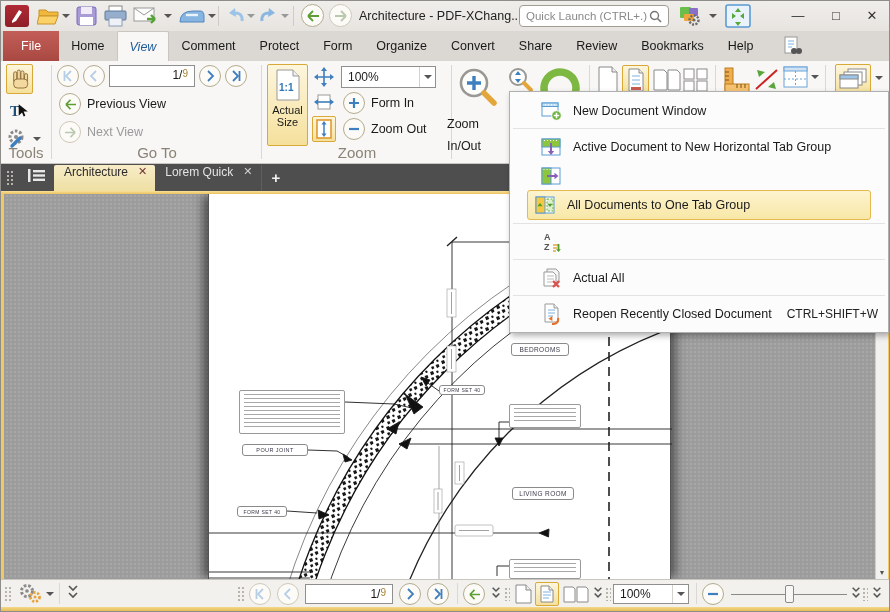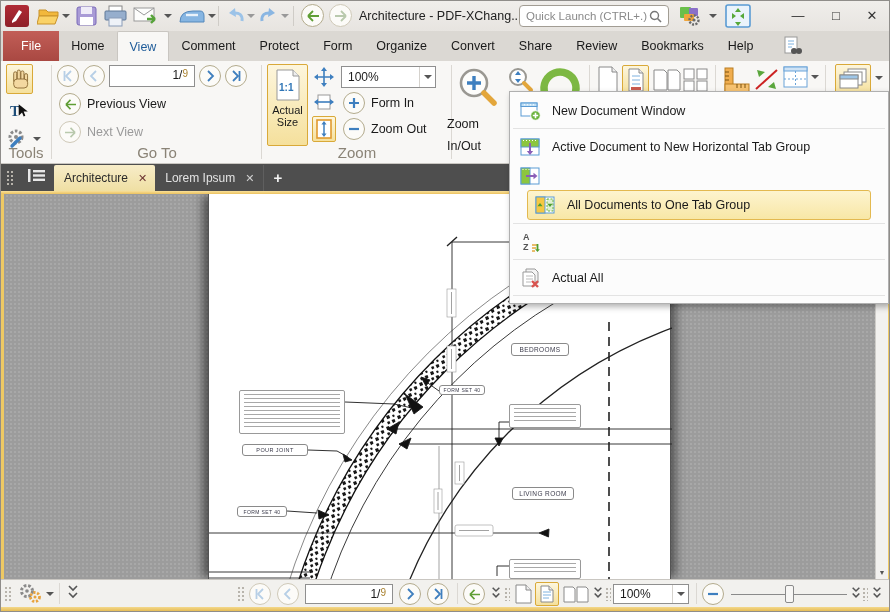--- a/index.html
+++ b/index.html
@@ -17,48 +17,48 @@
   #app-title { font-size:12.5px; color:#222; white-space:nowrap; }
   #quick-launch { width:150px; height:22px; border:1px solid #a29d94; border-radius:4px; background:#fff;
                   display:flex; align-items:center; padding:0 6px; color:#8a8a8a; font-size:11.5px; }
   #quick-launch span { flex:1; }
   .winbtn { font-size:13px; color:#333; width:22px; text-align:center; }
 
   
   #tabrow { left:0; top:30px; width:890px; height:30px; background:#dbd8d3; display:flex; align-items:stretch; }
   .rtab { padding:0 12px; display:flex; align-items:center; font-size:12.5px; color:#1a1a1a; }
   .rtab.file { background:linear-gradient(#c25e57,#a94842); color:#fff; padding:0 18px; margin-left:2px; }
-  .rtab.active { background:#f8f7f5; color:#1f5c99; border:1px solid #c9c6c1; border-bottom:none; border-radius:2px 2px 0 0; }
+  .rtab.active { background:#f8f7f5; color:#1f5c99; border:1px solid #c9c6c1; border-bottom:none; border-radius:2px 2px 0 0;font-style:italic; }
   .rtab.format { background:linear-gradient(#f0e6bd,#e7d9a4); margin-left:12px; padding:0 18px; }
 
   
   #ribbon { left:0; top:60px; width:890px; height:103px; background:#f8f7f5; border-bottom:1px solid #c9c6c1; }
   .gold-btn { background:linear-gradient(#fdf6dd,#f5e09c); border:1px solid #d9a938; border-radius:2px; }
   .group-label { position:absolute; bottom:2px; font-size:15px; color:#8a8376; text-align:center; }
   .vsep { position:absolute; top:4px; height:94px; width:1px; background:#dbd8d3; }
   .circle-btn { border:1px solid #b3ab8d; border-radius:50%; background:#fcfbf8; display:flex; align-items:center; justify-content:center; }
   .rlabel { font-size:12.5px; color:#1a1a1a; }
   .rlabel.dis { color:#9a9a9a; }
   .page-input { border:1px solid #8f8f8f; background:#fff; text-align:right; padding:2px 6px; font-size:12px; }
   .page-input .gold { color:#a9812e; font-size:10px; vertical-align:top; }
   .combo { border:1px solid #8f8f8f; background:#fff; display:flex; align-items:center; font-size:12px; padding-left:6px; }
   .combo .cbx { margin-left:auto; width:16px; height:100%; display:flex; align-items:center; justify-content:center; border-left:1px solid #d5d2cd; }
 
   
   #win-menu { left:508px; top:90px; width:380px; background:#fcfcfc; border:1px solid #b0b0b0;
               box-shadow:2px 3px 6px rgba(0,0,0,.3); z-index:60; padding:4px 1px; }
-  .menu-item { height:29px; display:flex; align-items:center; padding:0 9px; font-size:12.5px; }
+  .menu-item { height:29px; display:flex; align-items:center; padding:0 9px; font-size:12.5px;margin-left:21px; }
   .menu-item.hl { background:linear-gradient(#fdf4cf,#f8e7a6); border:1px solid #e3b950; border-radius:3px; margin:0 16px; padding:0 7px; height:30px; }
   .mi-icon { width:24px; height:20px; margin-right:8px; display:flex; align-items:center; }
   .mi-shortcut { margin-left:auto; font-size:12px; color:#222; }
   .menu-sep { height:1px; background:#e3e3e3; margin:3px 2px; }
 
   
   #doctabs { left:0; top:163px; width:890px; height:27px; background:#4e4e4e; display:flex; align-items:flex-end; }
-  .dtab { height:26px; display:flex; align-items:center; padding:0 8px 0 10px; font-size:12px;margin-top:37px; }
+  .dtab { height:26px; display:flex; padding:0 8px 0 10px; font-size:12px;margin-top:37px; }
   .dtab.active { background:linear-gradient(#f7ecc8,#efdfa3); color:#2a2a2a; border-radius:2px 2px 0 0; }
   .dtab.inactive { color:#e3e3e3; border-right:1px solid #5f5f5f; }
   .dtab .x { margin-left:10px; font-size:11px; }
   .grip { width:8px; background:radial-gradient(circle,#b8b4ac 1px,transparent 1.3px); background-size:4px 4px; }
 
   
   #gold-top { left:0; top:190px; width:890px; height:3px; background:linear-gradient(#f8e09a,#ecc25f); }
   #docarea { left:0; top:193px; width:890px; height:385px; background-color:#9c9c9c;
              background-image:radial-gradient(#a8a8a8 1px, transparent 1.1px); background-size:4px 4px; overflow:hidden; }
   #gold-left { left:0; top:0; width:3px; height:385px; background:#eec964; }
@@ -472,38 +472,51 @@
       <svg width="22" height="22" viewBox="0 0 22 22">
           <path d="M6 2h9l3 3v11H6z" fill="#f4f4f4" stroke="#999"></path>
           <path d="M3 5h9l3 3v11H3z" fill="#fff" stroke="#999"></path>
           <path d="M6 9h7M6 12h7M6 15h5" stroke="#bbb"></path>
           <path d="M12 14l6 6M18 14l-6 6" stroke="#d9534f" stroke-width="2.4"></path>
         </svg>
     </span>
     <span class="mi-label">Actual All</span>
   </div>
   <div class="menu-sep"></div>
+  <div class="menu-item">
+    <span class="mi-icon">
+      <svg width="22" height="22" viewBox="0 0 22 22">
+          <path d="M4 1h9l4 4v14H4z" fill="#fff" stroke="#999"></path>
+          <path d="M13 1v4h4" fill="#eee" stroke="#999"></path>
+          <path d="M7 7h7M7 10h7M7 13h5" stroke="#7fb2e0"></path>
+          <path d="M17 15q1 6-6 6" fill="none" stroke="#e8702a" stroke-width="2.2"></path>
+          <path d="M8 21l5-3.4v6z" fill="#e8702a" transform="translate(1,-1) scale(.8)"></path>
+        </svg>
+    </span>
+    <span class="mi-label">Reopen Recently Closed Document</span>
+    <span class="mi-shortcut">CTRL+SHIFT+W</span>
+  </div>
 </div>
 
 <div id="doctabs" class="abs">
   <div class="grip" style="height:16px;margin:0 6px 5px 5px"></div>
   <div style="margin:0 8px 6px 8px">
     <svg width="18" height="13" viewBox="0 0 18 13">
         <rect x="0" y="0" width="2.5" height="13" fill="#e8e8e8"></rect>
         <rect x="5" y="1" width="12" height="2.4" fill="#e8e8e8"></rect>
         <rect x="5" y="5.3" width="12" height="2.4" fill="#e8e8e8"></rect>
         <rect x="5" y="9.6" width="12" height="2.4" fill="#e8e8e8"></rect>
       </svg>
   </div>
   <div class="dtab active">
     <span>Architecture</span>
     <span class="x" style="color:#6b3333">✕</span>
   </div>
   <div class="dtab inactive">
-    <span>Lorem Ipsum</span>
+    <span>Lorem Quick</span>
     <span class="x" style="color:#cfcfcf">✕</span>
   </div>
   <div style="color:#f2f2f2;font-size:15px;font-weight:bold;margin:0 0 5px 10px">+</div>
 </div>
 
 <div id="gold-top" class="abs"></div>
 <div id="docarea" class="abs">
   <div id="page" class="abs">
     <svg class="abs" style="left:0;top:0" width="463" height="385" viewBox="0 0 463 385">
       <defs>

